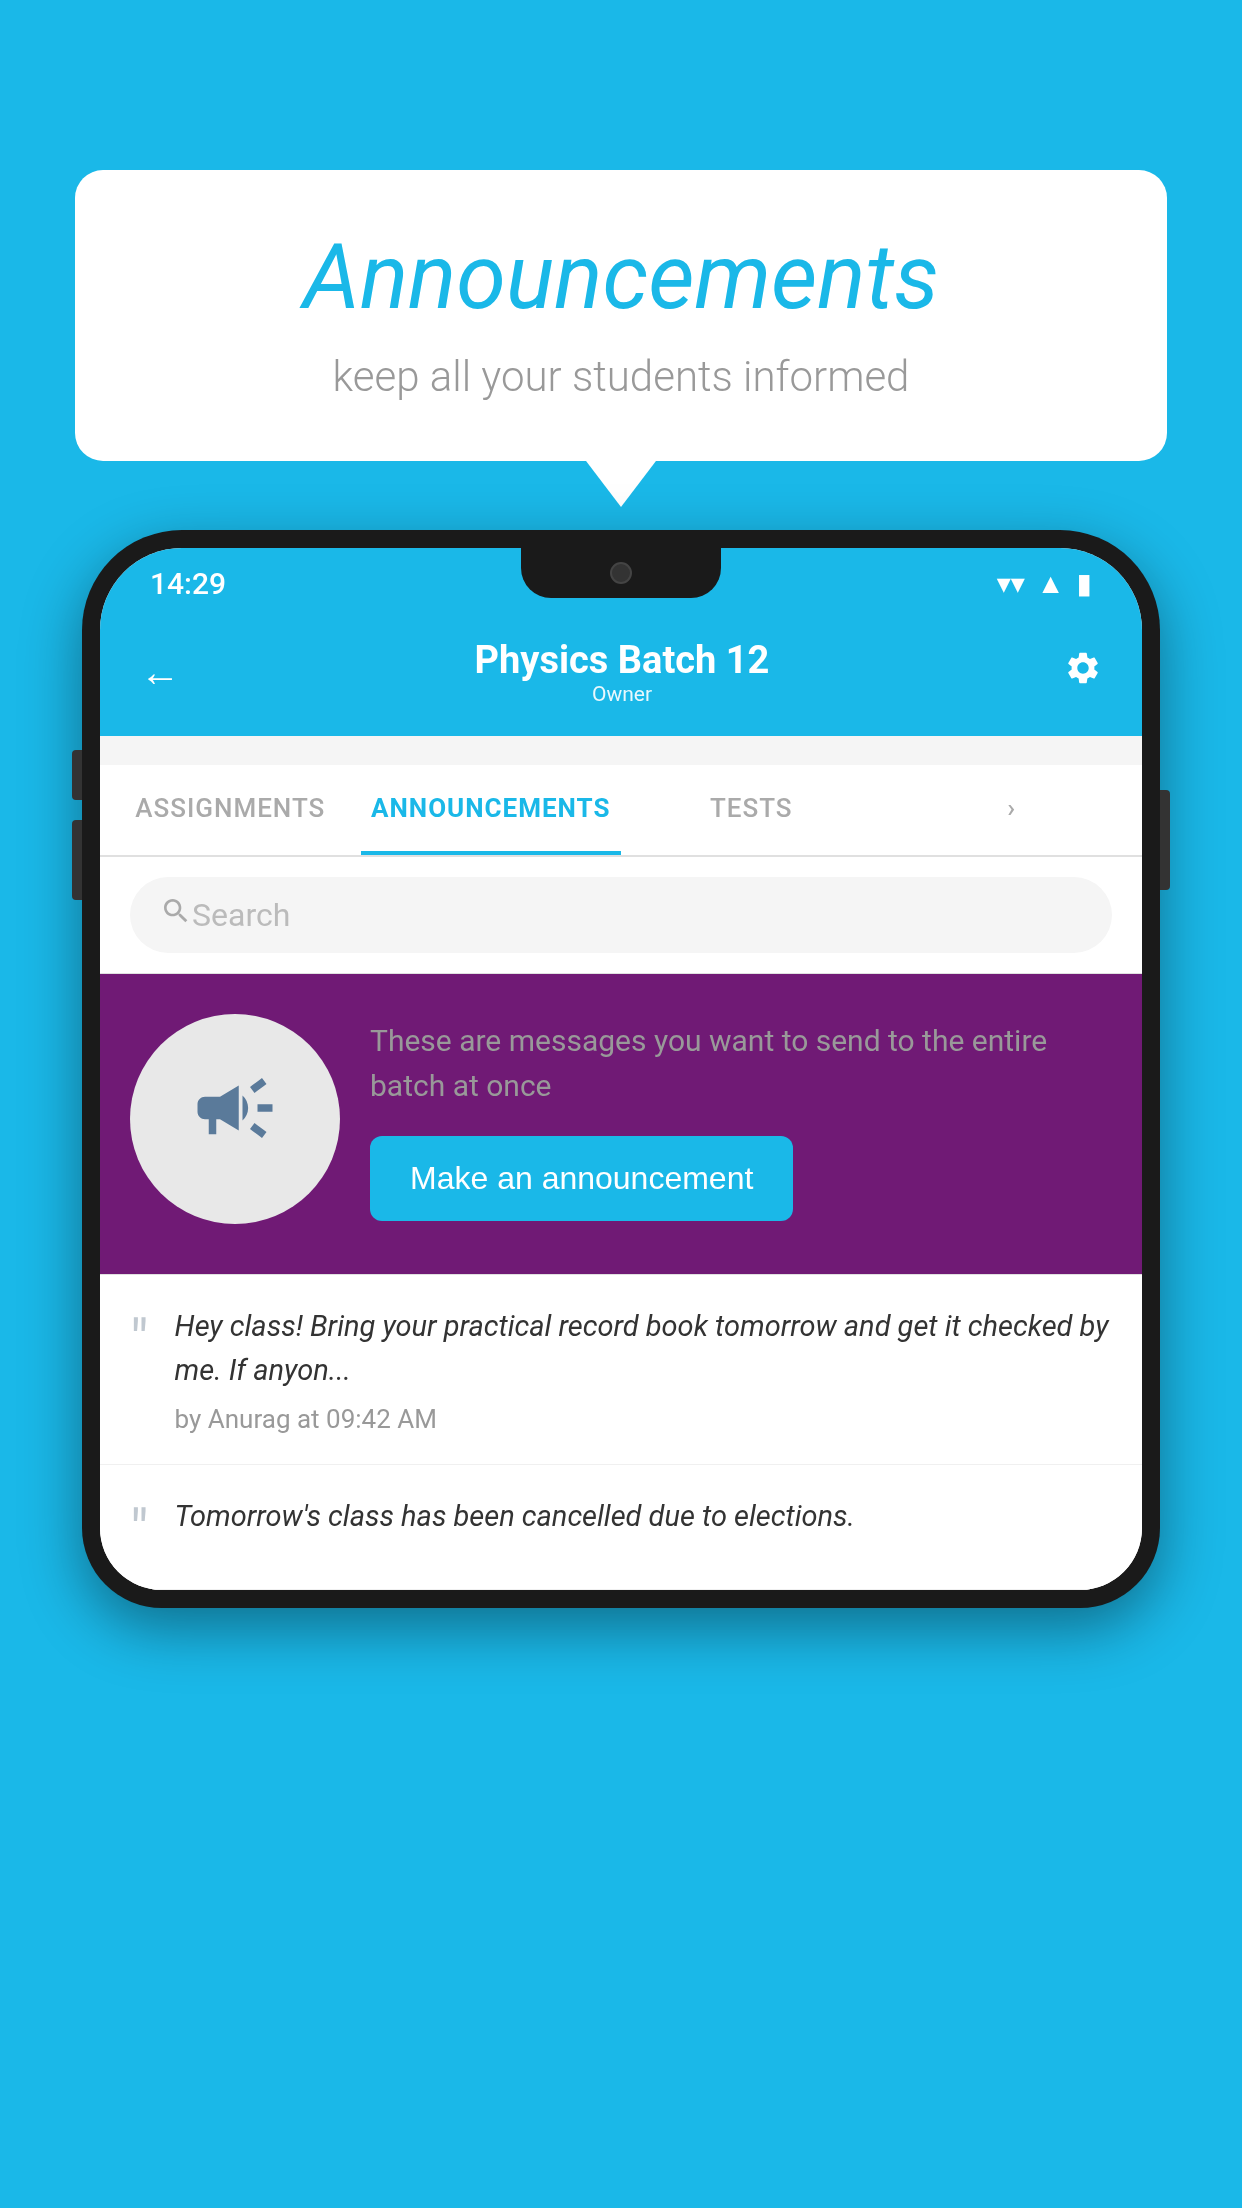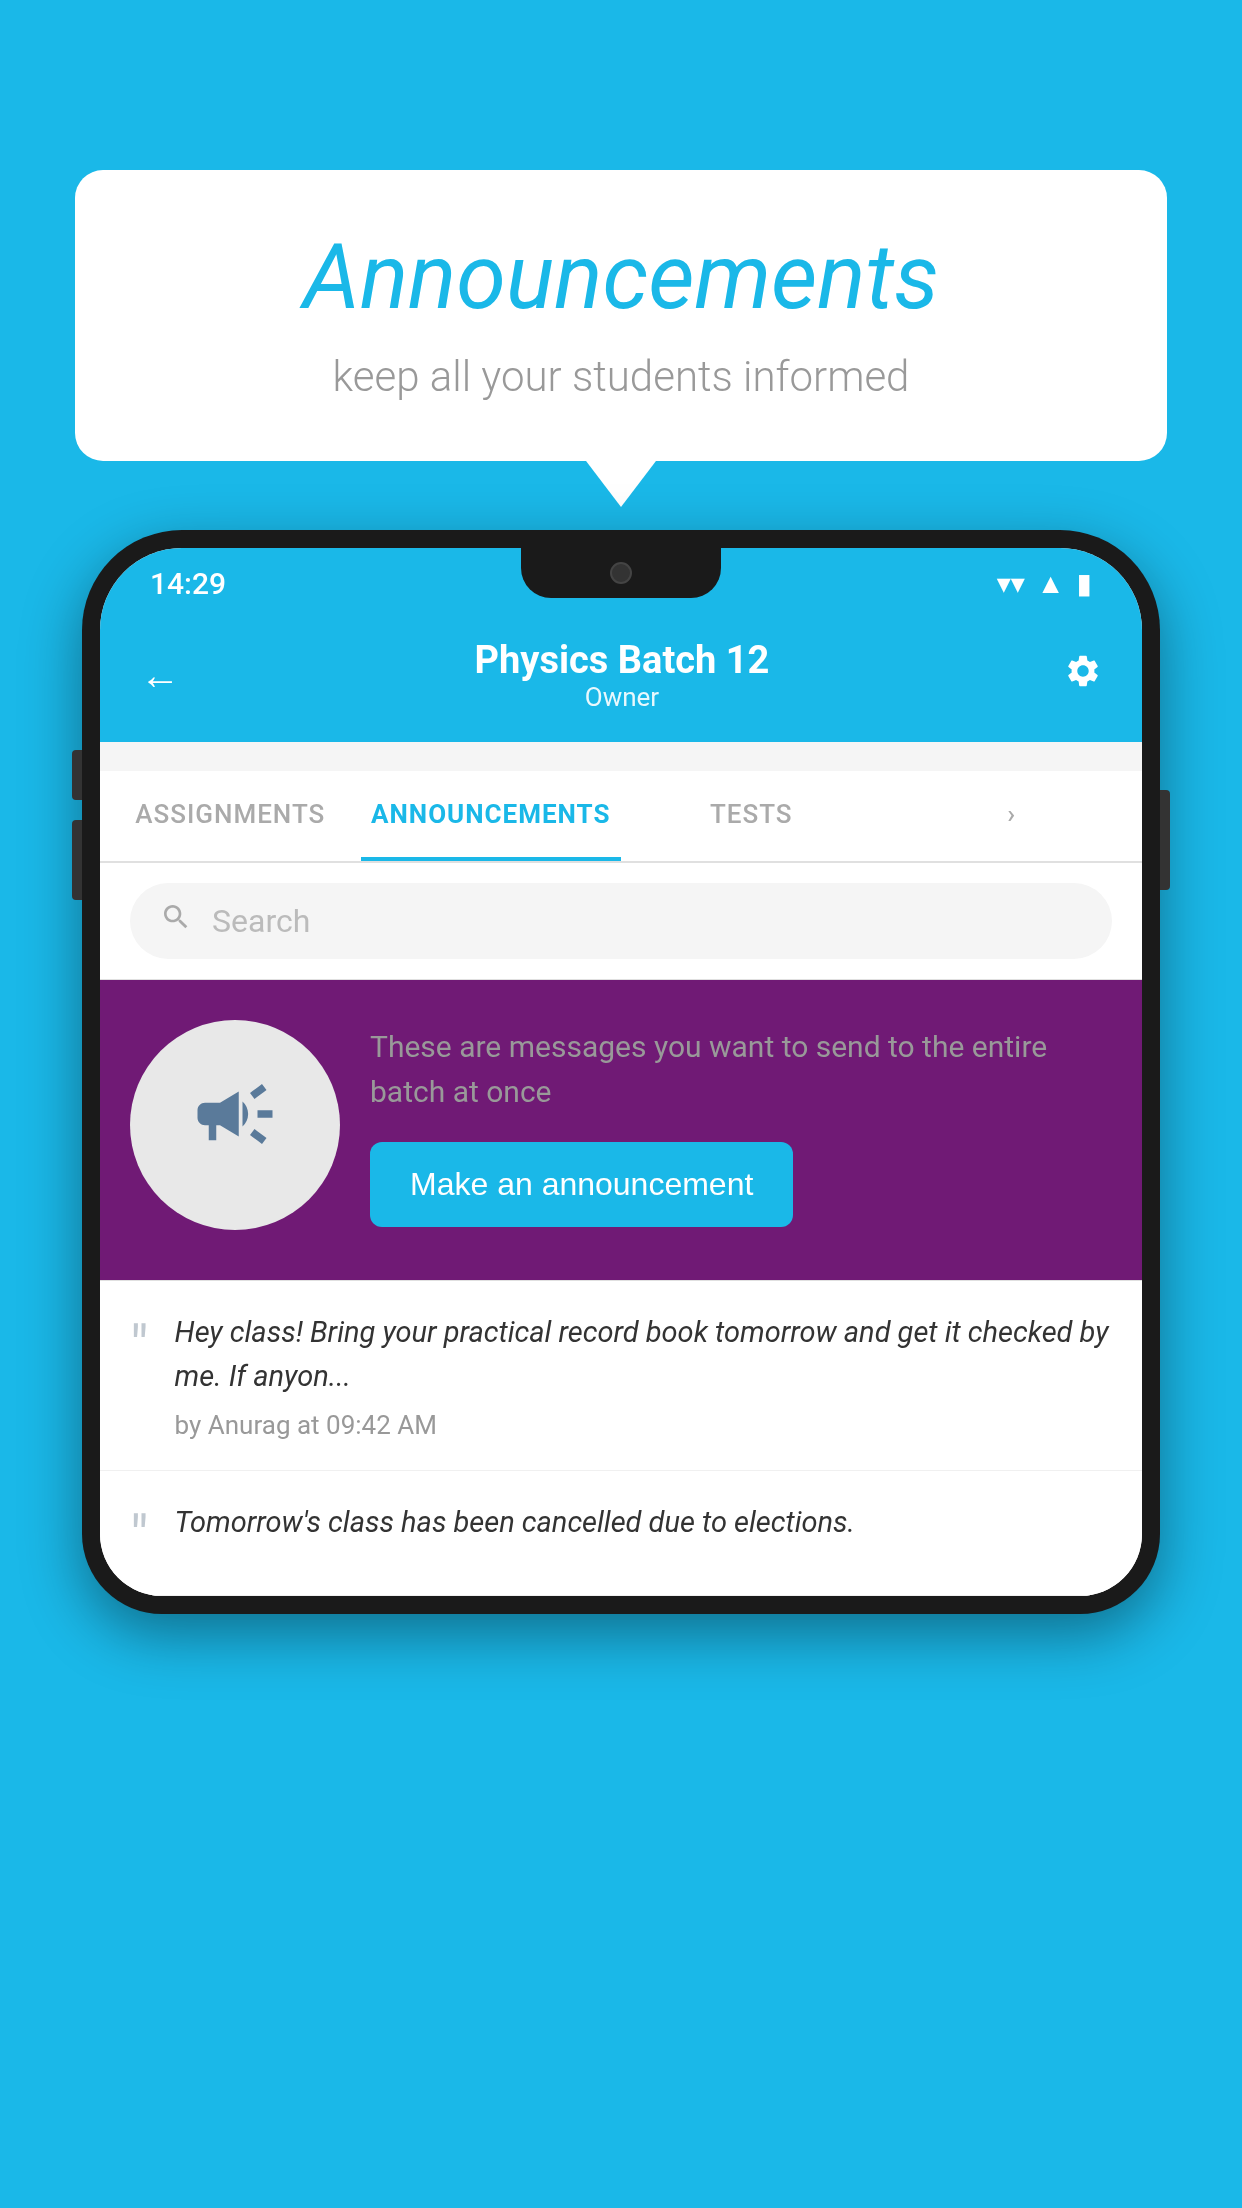--- a/index.html
+++ b/index.html
@@ -161,21 +161,21 @@
     }
 
     .header-title {
       color: white;
       font-size: 38px;
       font-weight: 700;
     }
 
     .header-subtitle {
       color: rgba(255,255,255,0.9);
-      font-size: 26px;
+      font-size: 21px;
       font-weight: 400;
     }
 
     .settings-btn {
       color: white;
       font-size: 38px;
       cursor: pointer;
     }
 
     
@@ -210,21 +210,21 @@
       padding: 20px 30px;
       border-bottom: 1px solid #e0e0e0;
     }
 
     .search-input-wrapper {
       background: #f5f5f5;
       border-radius: 40px;
       display: flex;
       align-items: center;
       padding: 18px 30px;
-      gap: 20px;
+      gap: 0;
     }
 
     .search-icon-svg {
       color: #aaa;
       font-size: 34px;
     }
 
     .search-placeholder {
       color: #bbb;
       font-size: 32px;

